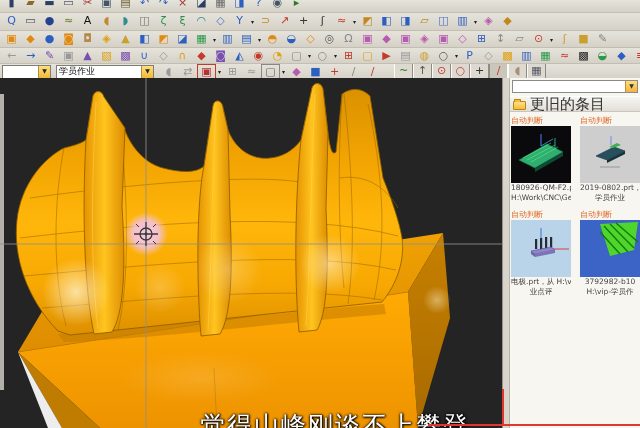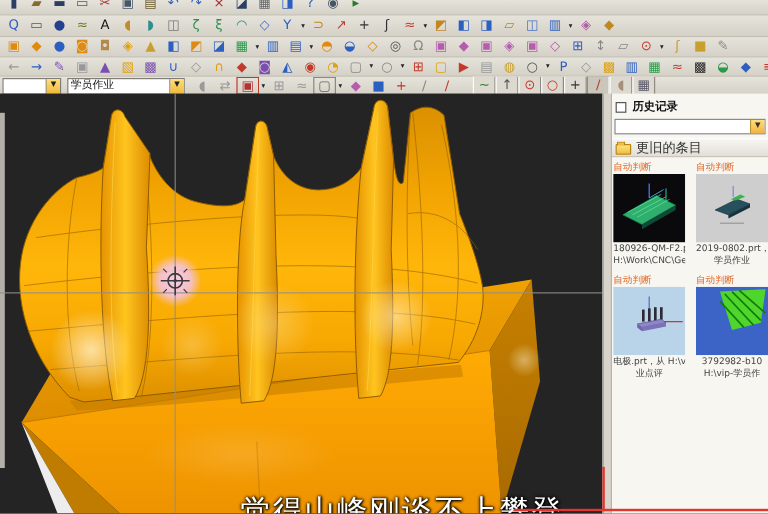--- a/index.html
+++ b/index.html
@@ -36,21 +36,21 @@
   #divider{position:absolute;left:502px;top:78px;width:8px;height:350px;background:#d8d4cb;
            border-left:1px solid #96928a;border-right:1px solid #b8b4aa;box-sizing:border-box;}
   #panel{position:absolute;left:510px;top:78px;width:130px;height:350px;background:#f7f6f1;overflow:hidden;}
   .phead{height:16px;display:flex;align-items:center;gap:5px;padding:3px 3px 0;}
   .psq{width:7px;height:7px;border:1px solid #555;background:#fff;}
   .ptitle{font-size:9.5px;font-weight:bold;color:#111;}
   .pcombo{margin:2px 2px 3px;height:13px;background:#fff;border:1px solid #8a8a8a;display:flex;box-sizing:border-box;}
   .pcombo .pfield{flex:1;font-size:9px;line-height:11px;padding:0 2px;}
   .pcombo .pbtn{width:11px;background:linear-gradient(#ffdf7e,#f2b33d);border-left:1px solid #b5933a;
                 font-size:6px;line-height:10px;text-align:center;color:#333;}
-  .grow{height:14px;display:flex;align-items:center;gap:4px;padding:0 3px;color:#333;font-size:11px;
+  .grow{height:14px;display:flex;align-items:center;gap:4px;padding:0 3px;color:#333;font-size:15px;
         background:linear-gradient(#f6f5f1,#e2dfd7);border-top:1px solid #fdfdfc;border-bottom:1px solid #c9c5bb;}
   .fico{width:11px;height:7px;background:linear-gradient(#ffe089,#f3bd3e);border:1px solid #b8860b;
         border-radius:1px;position:relative;flex:0 0 auto;margin-top:2px;}
   .fico::before{content:"";position:absolute;top:-3px;left:0;width:5px;height:2px;background:#f3bd3e;
         border:1px solid #b8860b;border-bottom:none;border-radius:1px 1px 0 0;}
   #items{display:grid;grid-template-columns:60px 60px;column-gap:9px;row-gap:7px;padding:4px 0 0 1px;}
   .hitem{width:60px;}
   .badge{color:#e06a2a;font-size:8px;line-height:9px;height:9px;overflow:hidden;}
   .thumb{display:block;width:60px;height:57px;margin-top:1px;}
   .cap{font-size:7.5px;line-height:10px;color:#444;text-align:center;white-space:nowrap;overflow:hidden;}
@@ -323,24 +323,20 @@
       <path d="M139,149 L136,146 M153,149 L156,146 M139,163 L136,166 M153,163 L156,166" stroke-width="1"></path>
       <circle cx="146" cy="156" r="1.4" fill="#3a3a3a" stroke="none"></circle>
     </g>
   </svg>
   <div id="subtitle">觉得山峰刚谈不上攀登</div>
 </div>
 
 <div id="divider"></div>
 
 <div id="panel">
-  <div class="phead">
-    <span class="psq"></span>
-    <span class="ptitle">历史记录</span>
-  </div>
   <div class="pcombo">
     <span class="pfield"></span>
     <span class="pbtn">▼</span>
   </div>
   <div class="grow">
     <span class="fico"></span>
     <span>更旧的条目</span>
   </div>
 
   <div id="items">

